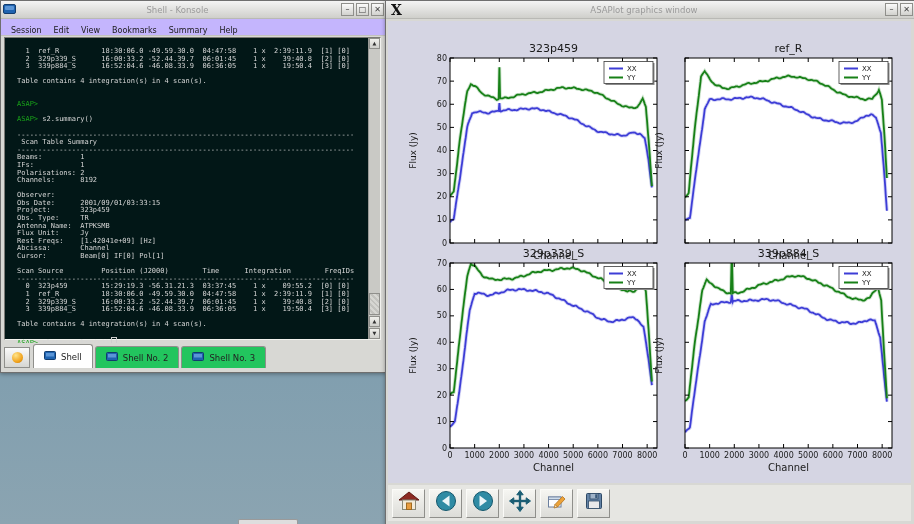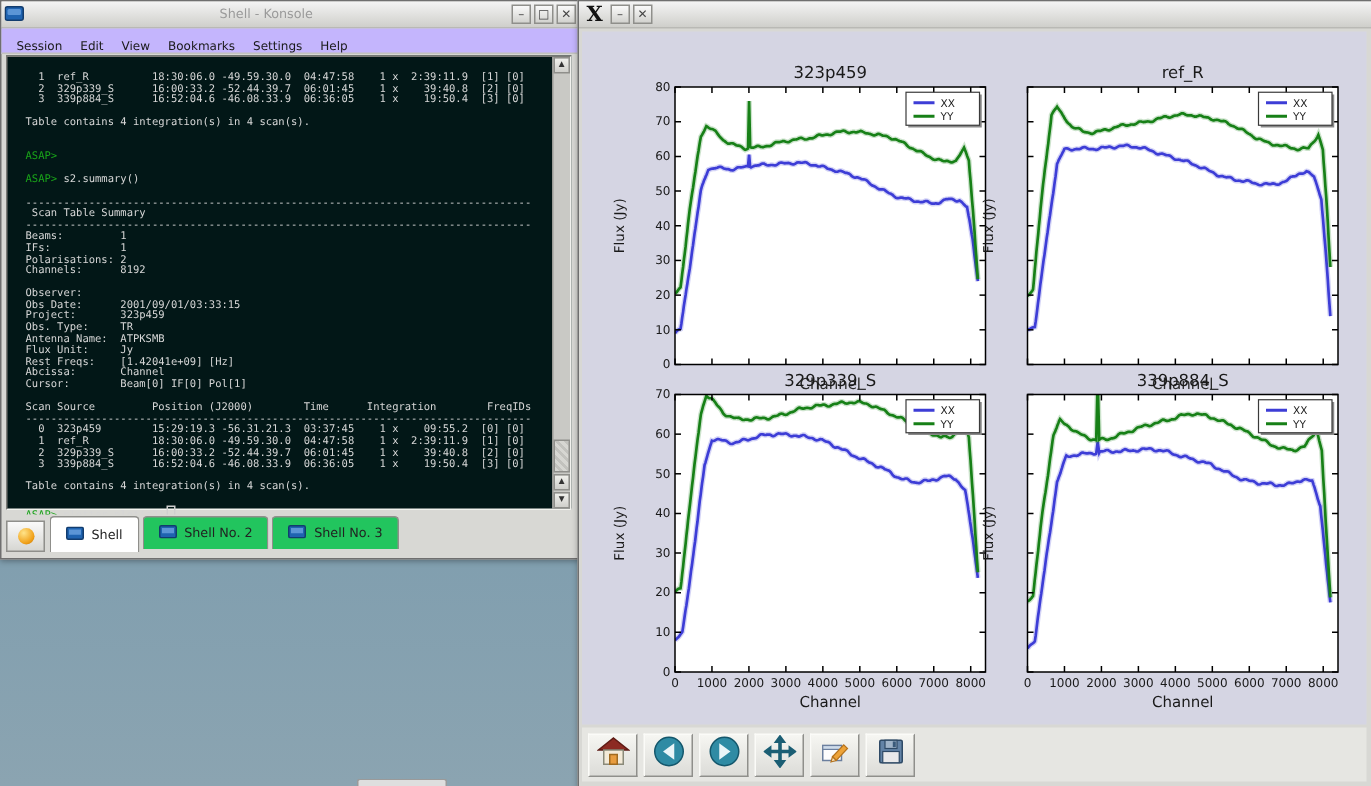--- a/index.html
+++ b/index.html
@@ -56,21 +56,21 @@
       <span class="tb-title">Shell - Konsole</span>
       <span class="winbtn">–</span>
       <span class="winbtn">□</span>
       <span class="winbtn">✕</span>
     </div>
     <div class="menubar" id="kmenu">
         <span>Session</span>
         <span>Edit</span>
         <span>View</span>
         <span>Bookmarks</span>
-        <span>Settings</span>
+        <span>Summary</span>
         <span>Help</span>
       </div>
     <div class="termframe">
       <pre class="term" id="term"><span>  1  ref_R          18:30:06.0 -49.59.30.0  04:47:58    1 x  2:39:11.9  [1] [0]</span>
 <span>  2  329p339_S      16:00:33.2 -52.44.39.7  06:01:45    1 x    39:40.8  [2] [0]</span>
 <span>  3  339p884_S      16:52:04.6 -46.08.33.9  06:36:05    1 x    19:50.4  [3] [0]</span>
 <span> </span>
 <span>Table contains 4 integration(s) in 4 scan(s).</span>
 <span> </span>
 <span> </span>
@@ -111,21 +111,21 @@
         <div class="sbtn" style="top:0;">▲</div>
         <div class="thumb" style="bottom:24px;"></div>
         <div class="sbtn" style="bottom:12px;">▲</div>
         <div class="sbtn" style="bottom:0;">▼</div>
       </div>
     </div>
     <div class="tabbar">
       <div class="newtab">
           <span class="orb"></span>
         </div>
-      <span id="ktabs" style="display:flex;align-items:flex-start;margin-top:29px;">
+      <span id="ktabs" style="display:flex;align-items:flex-end;margin-top:29px;">
           <span class="tab active">
             <span class="tabicon"><svg width="12" height="9">
                 <rect x="0.5" y="0.5" width="11" height="8" rx="1" fill="#1f63b0" stroke="#123c6e"></rect>
                 <rect x="2" y="2" width="8" height="3.5" fill="#5b95d6"></rect>
               </svg></span>
             <span>Shell</span>
           </span>
           <span class="tab">
             <span class="tabicon"><svg width="12" height="9">
                 <rect x="0.5" y="0.5" width="11" height="8" rx="1" fill="#1f63b0" stroke="#123c6e"></rect>
@@ -140,20 +140,21 @@
               </svg></span>
             <span>Shell No. 3</span>
           </span>
         </span>
     </div>
   </div>
 
   <div id="plotwin" class="win">
     <div class="titlebar">
       <span class="xlogo">X</span>
+      <span class="tb-title">ASAPlot graphics window</span>
       <span class="winbtn">–</span>
       <span class="winbtn">✕</span>
     </div>
     <div class="body">
       <svg id="figure" width="523" height="462" xmlns="http://www.w3.org/2000/svg">
           <g>
             <rect x="62" y="37" width="207" height="185" fill="#ffffff"></rect>
             <clipPath id="clip0">
               <rect x="62" y="37" width="207" height="185"></rect>
             </clipPath>

